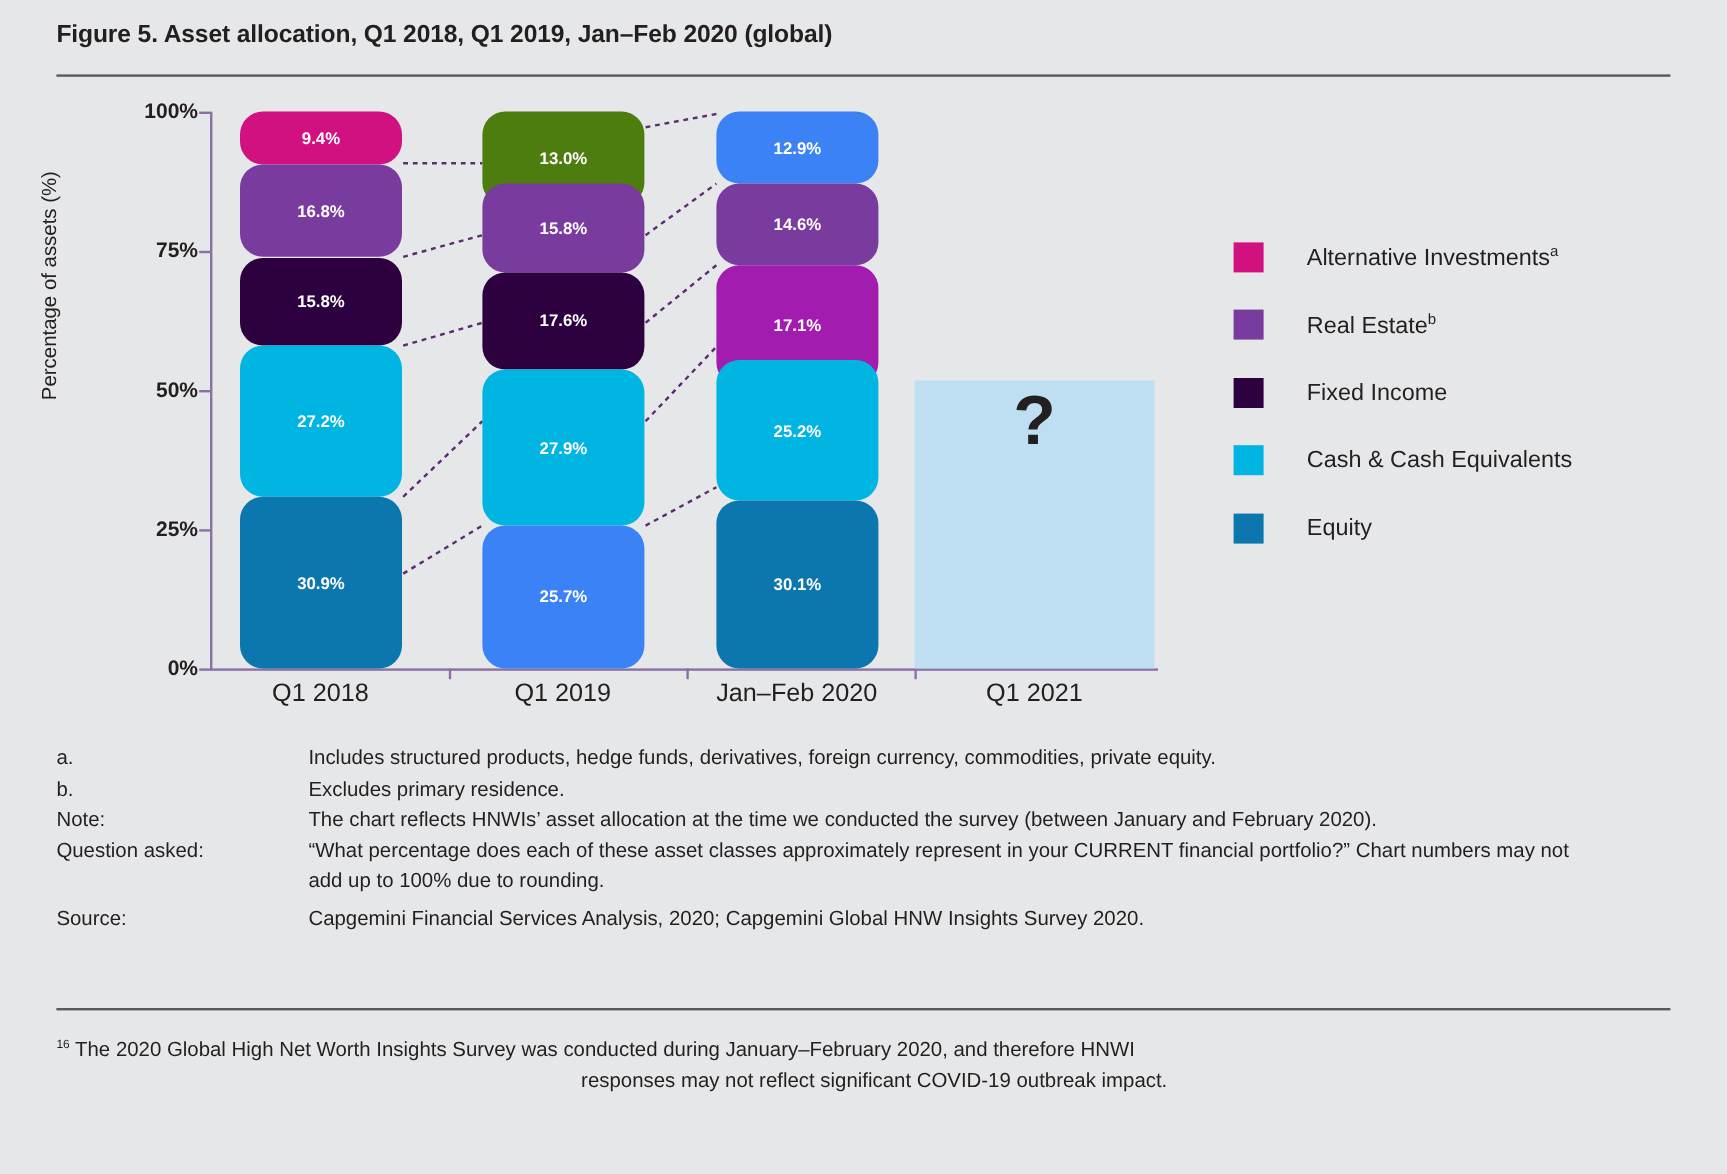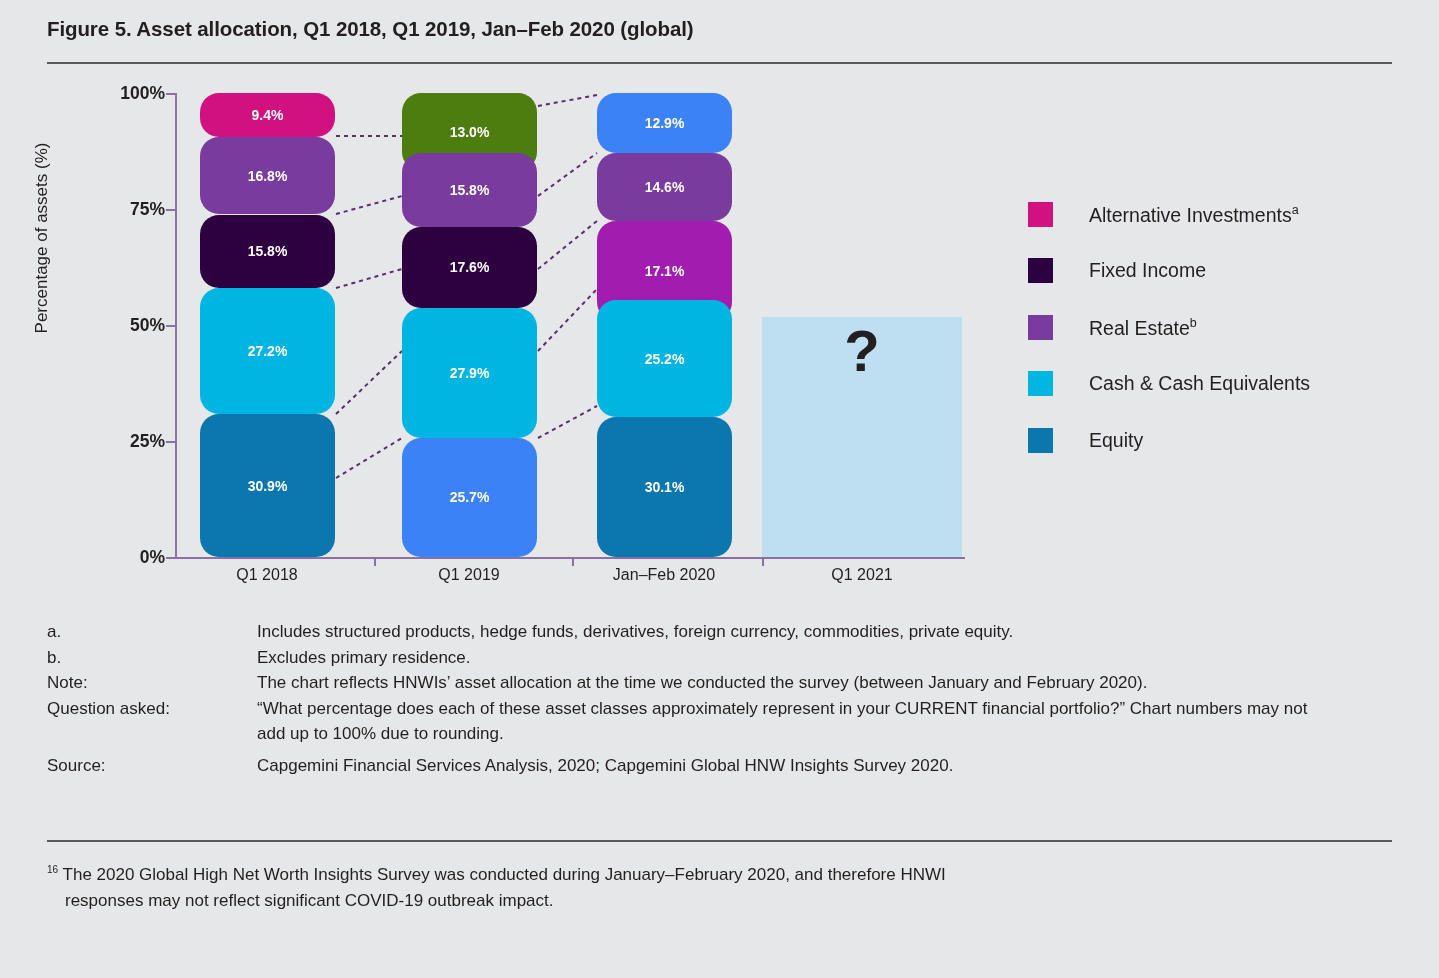--- a/index.html
+++ b/index.html
@@ -63,21 +63,21 @@
   .seg{
     position:absolute;left:0;width:100%;
     display:flex;align-items:center;justify-content:center;
     color:#ffffff;font-size:14px;font-weight:bold;
     box-sizing:border-box;
     border-radius:19px;
   }
 
   .xlabel{
     position:absolute;top:566px;
-    font-size:16px;color:#231f20;text-align:center;
+    font-size:21px;color:#231f20;text-align:center;
     width:200px;
   }
 
   
   .future-box{
     position:absolute;left:762px;top:317px;width:200px;height:240px;
     background:#bddff1;
     display:flex;flex-direction:column;align-items:center;
     padding-top:6px;box-sizing:border-box;
   }
@@ -108,21 +108,21 @@
   }
   .note-row{display:flex;align-items:flex-start;margin-bottom:1px;}
   .note-key{width:190px;flex:0 0 190px;line-height:1.45;}
   .note-val{flex:1;line-height:1.45;margin-left:20px;}
 
   .footnote16{
     position:absolute;left:47px;top:862px;width:1345px;
     font-size:17px;line-height:1.52;color:#231f20;
   }
   .footnote16 .fn-num{font-size:10px;vertical-align:super;}
-  .footnote16 .fn-l2{display:block;padding-left:18px;}
+  .footnote16 .fn-l2{display:block;padding-left:18px;text-align:center;}
 </style>
 </head>
 <body>
 
 <div class="page">
 
   <div class="fig-title">Figure 5. Asset allocation, Q1 2018, Q1 2019, Jan–Feb 2020 (global)</div>
   <div class="rule-top"></div>
 
   <div class="chart-area">
@@ -200,26 +200,26 @@
     <div class="xlabel" style="left:564px">Jan–Feb 2020</div>
     <div class="xlabel" style="left:762px">Q1 2021</div>
   </div>
 
   <div class="legend">
     <div class="legend-row">
       <span class="swatch" style="background:#d1117f"></span>
       <span class="legend-label"><span>Alternative Investments</span><sup>a</sup></span>
     </div>
     <div class="legend-row">
+      <span class="swatch" style="background:#7a3b9e"></span>
+      <span class="legend-label"><span>Real Estate</span><sup>b</sup></span>
+    </div>
+    <div class="legend-row">
       <span class="swatch" style="background:#2d0140"></span>
       <span class="legend-label">Fixed Income</span>
-    </div>
-    <div class="legend-row">
-      <span class="swatch" style="background:#7a3b9e"></span>
-      <span class="legend-label"><span>Real Estate</span><sup>b</sup></span>
     </div>
     <div class="legend-row">
       <span class="swatch" style="background:#00b5e2"></span>
       <span class="legend-label">Cash &amp; Cash Equivalents</span>
     </div>
     <div class="legend-row">
       <span class="swatch" style="background:#0b77ae"></span>
       <span class="legend-label">Equity</span>
     </div>
   </div>

